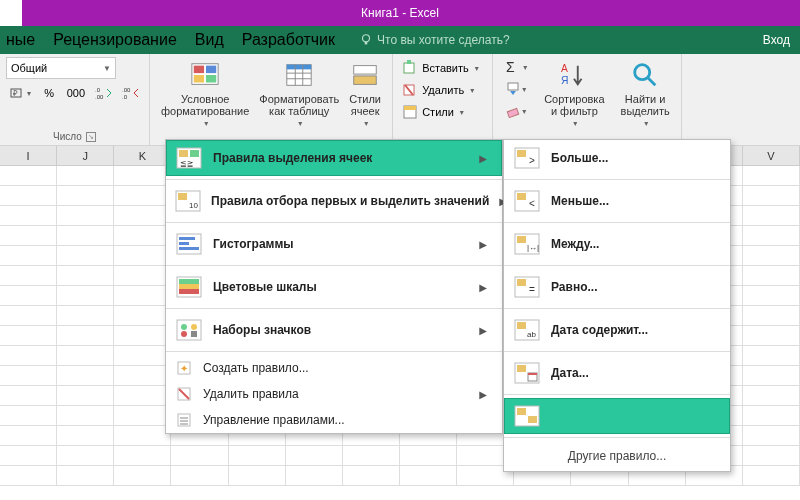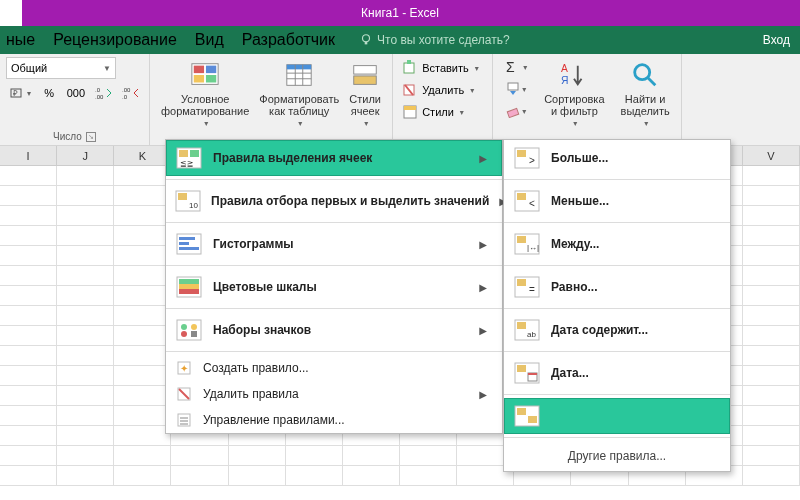--- a/index.html
+++ b/index.html
@@ -697,15 +697,15 @@
     <span class="mi-icon">
         <svg width="26" height="22">
           <rect x="1" y="1" width="24" height="20" fill="#fff" stroke="#bbb"></rect>
           <rect x="3" y="3" width="9" height="7" fill="#e8c36a"></rect>
           <rect x="14" y="11" width="9" height="7" fill="#e8c36a"></rect>
         </svg>
       </span>
   </div>
   <div class="menu-sep"></div>
   <div class="other">
-    <span>Другие правила...</span>
+    <span>Другие правило...</span>
   </div>
 </div>
 
 </body></html>

